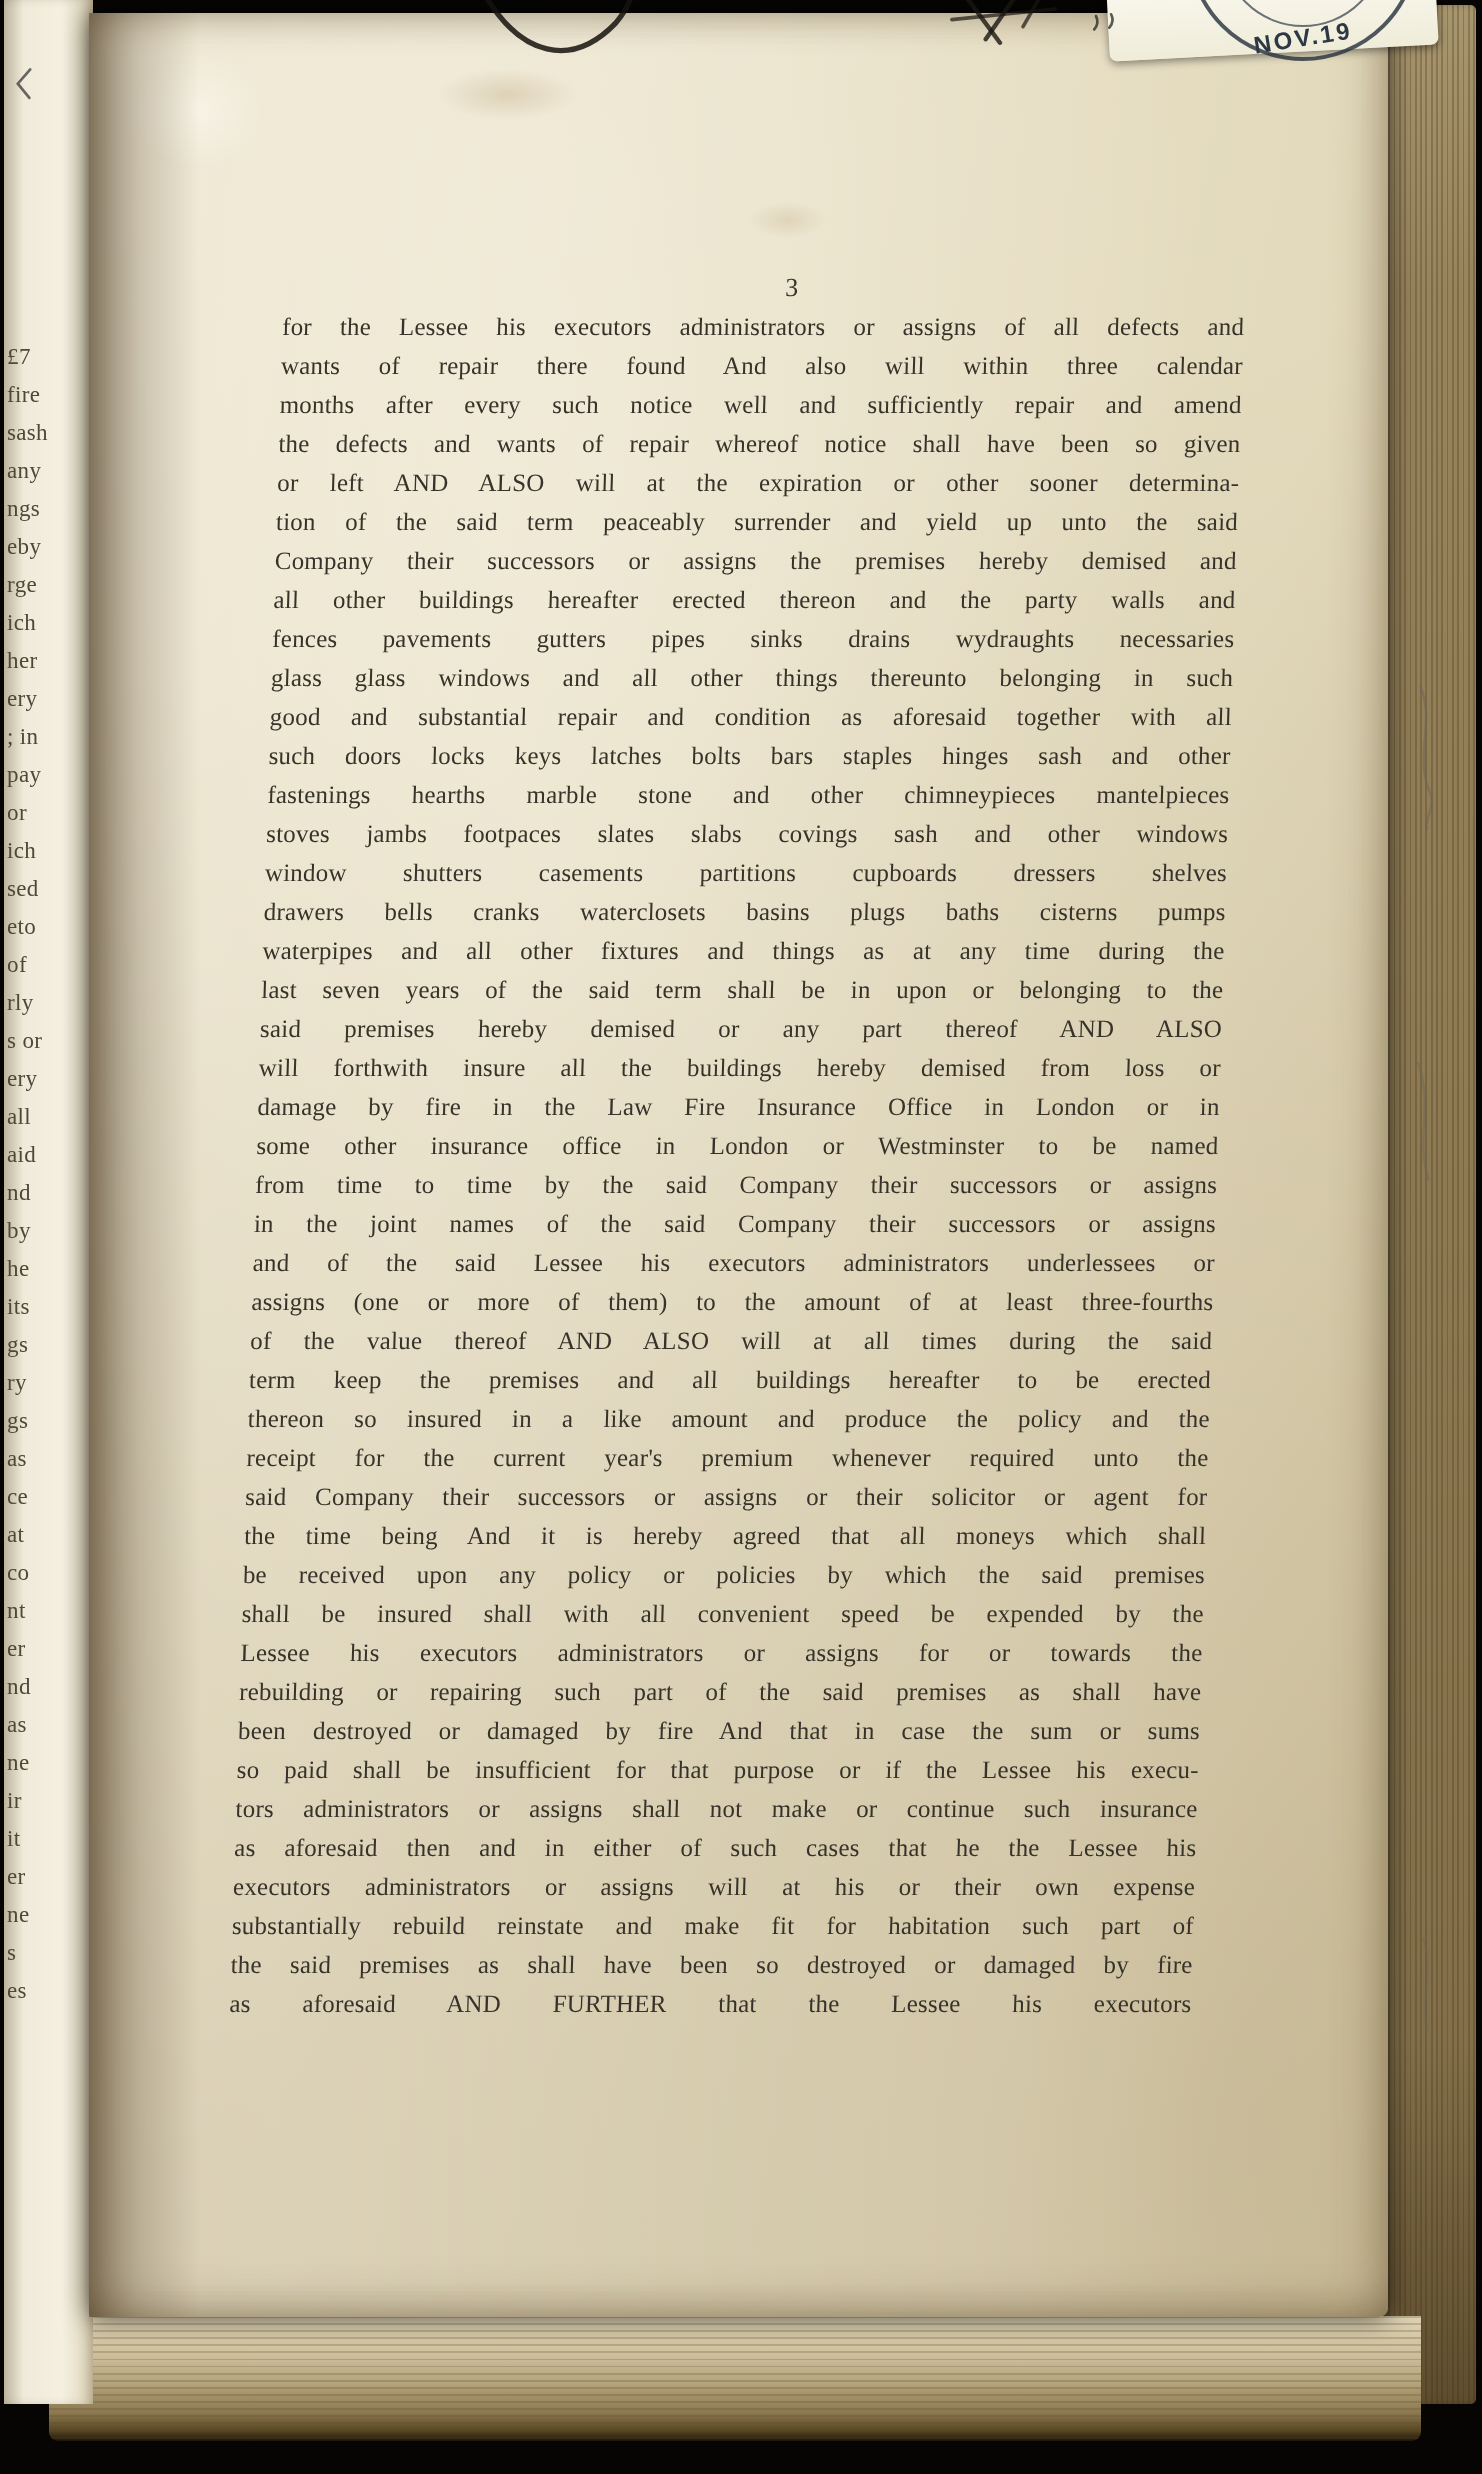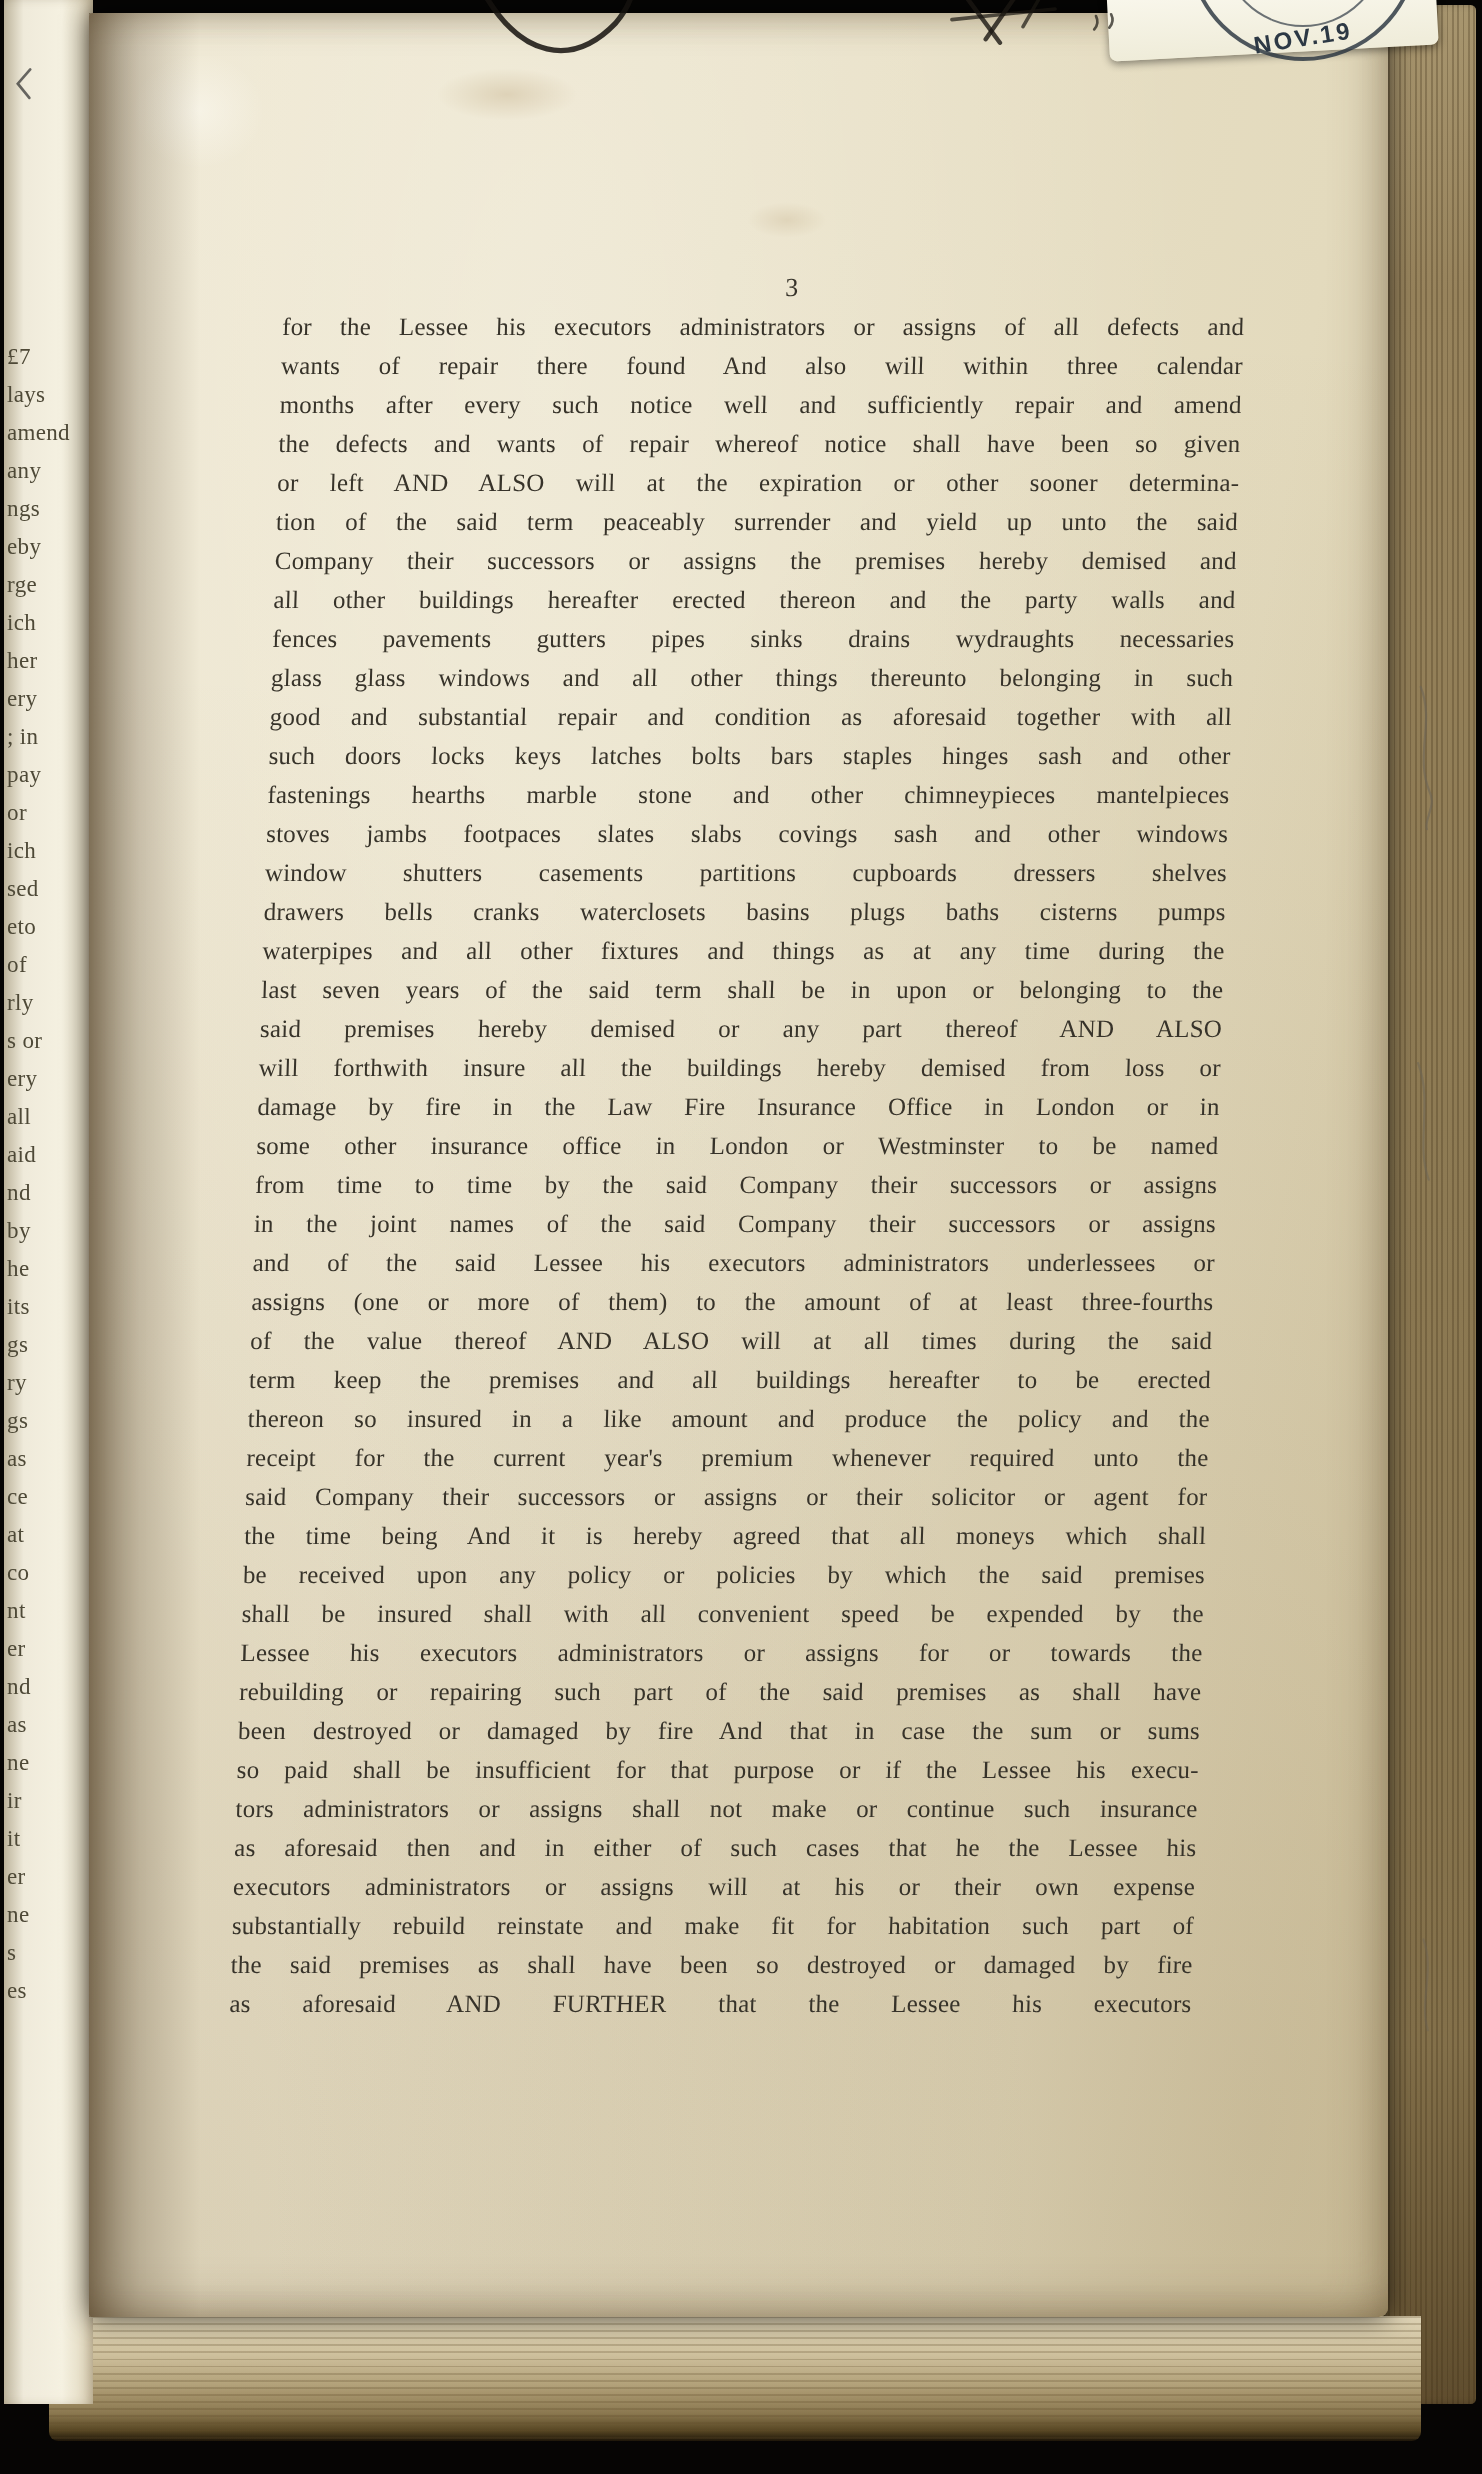--- a/index.html
+++ b/index.html
@@ -122,22 +122,22 @@
 <body>
 
 <div class="photo">
 
   <div class="fore-edge"></div>
   <div class="bottom-stack"></div>
   <div class="left-sliver"></div>
 
   <div class="margin-fragments">
       <div class="frag">£7</div>
-      <div class="frag">lays</div>
-      <div class="frag">amend</div>
+      <div class="frag">fire</div>
+      <div class="frag">sash</div>
       <div class="frag">any</div>
       <div class="frag">ngs</div>
       <div class="frag">eby</div>
       <div class="frag">rge</div>
       <div class="frag">ich</div>
       <div class="frag">her</div>
       <div class="frag">ery</div>
       <div class="frag">; in</div>
       <div class="frag">pay</div>
       <div class="frag">or</div>

